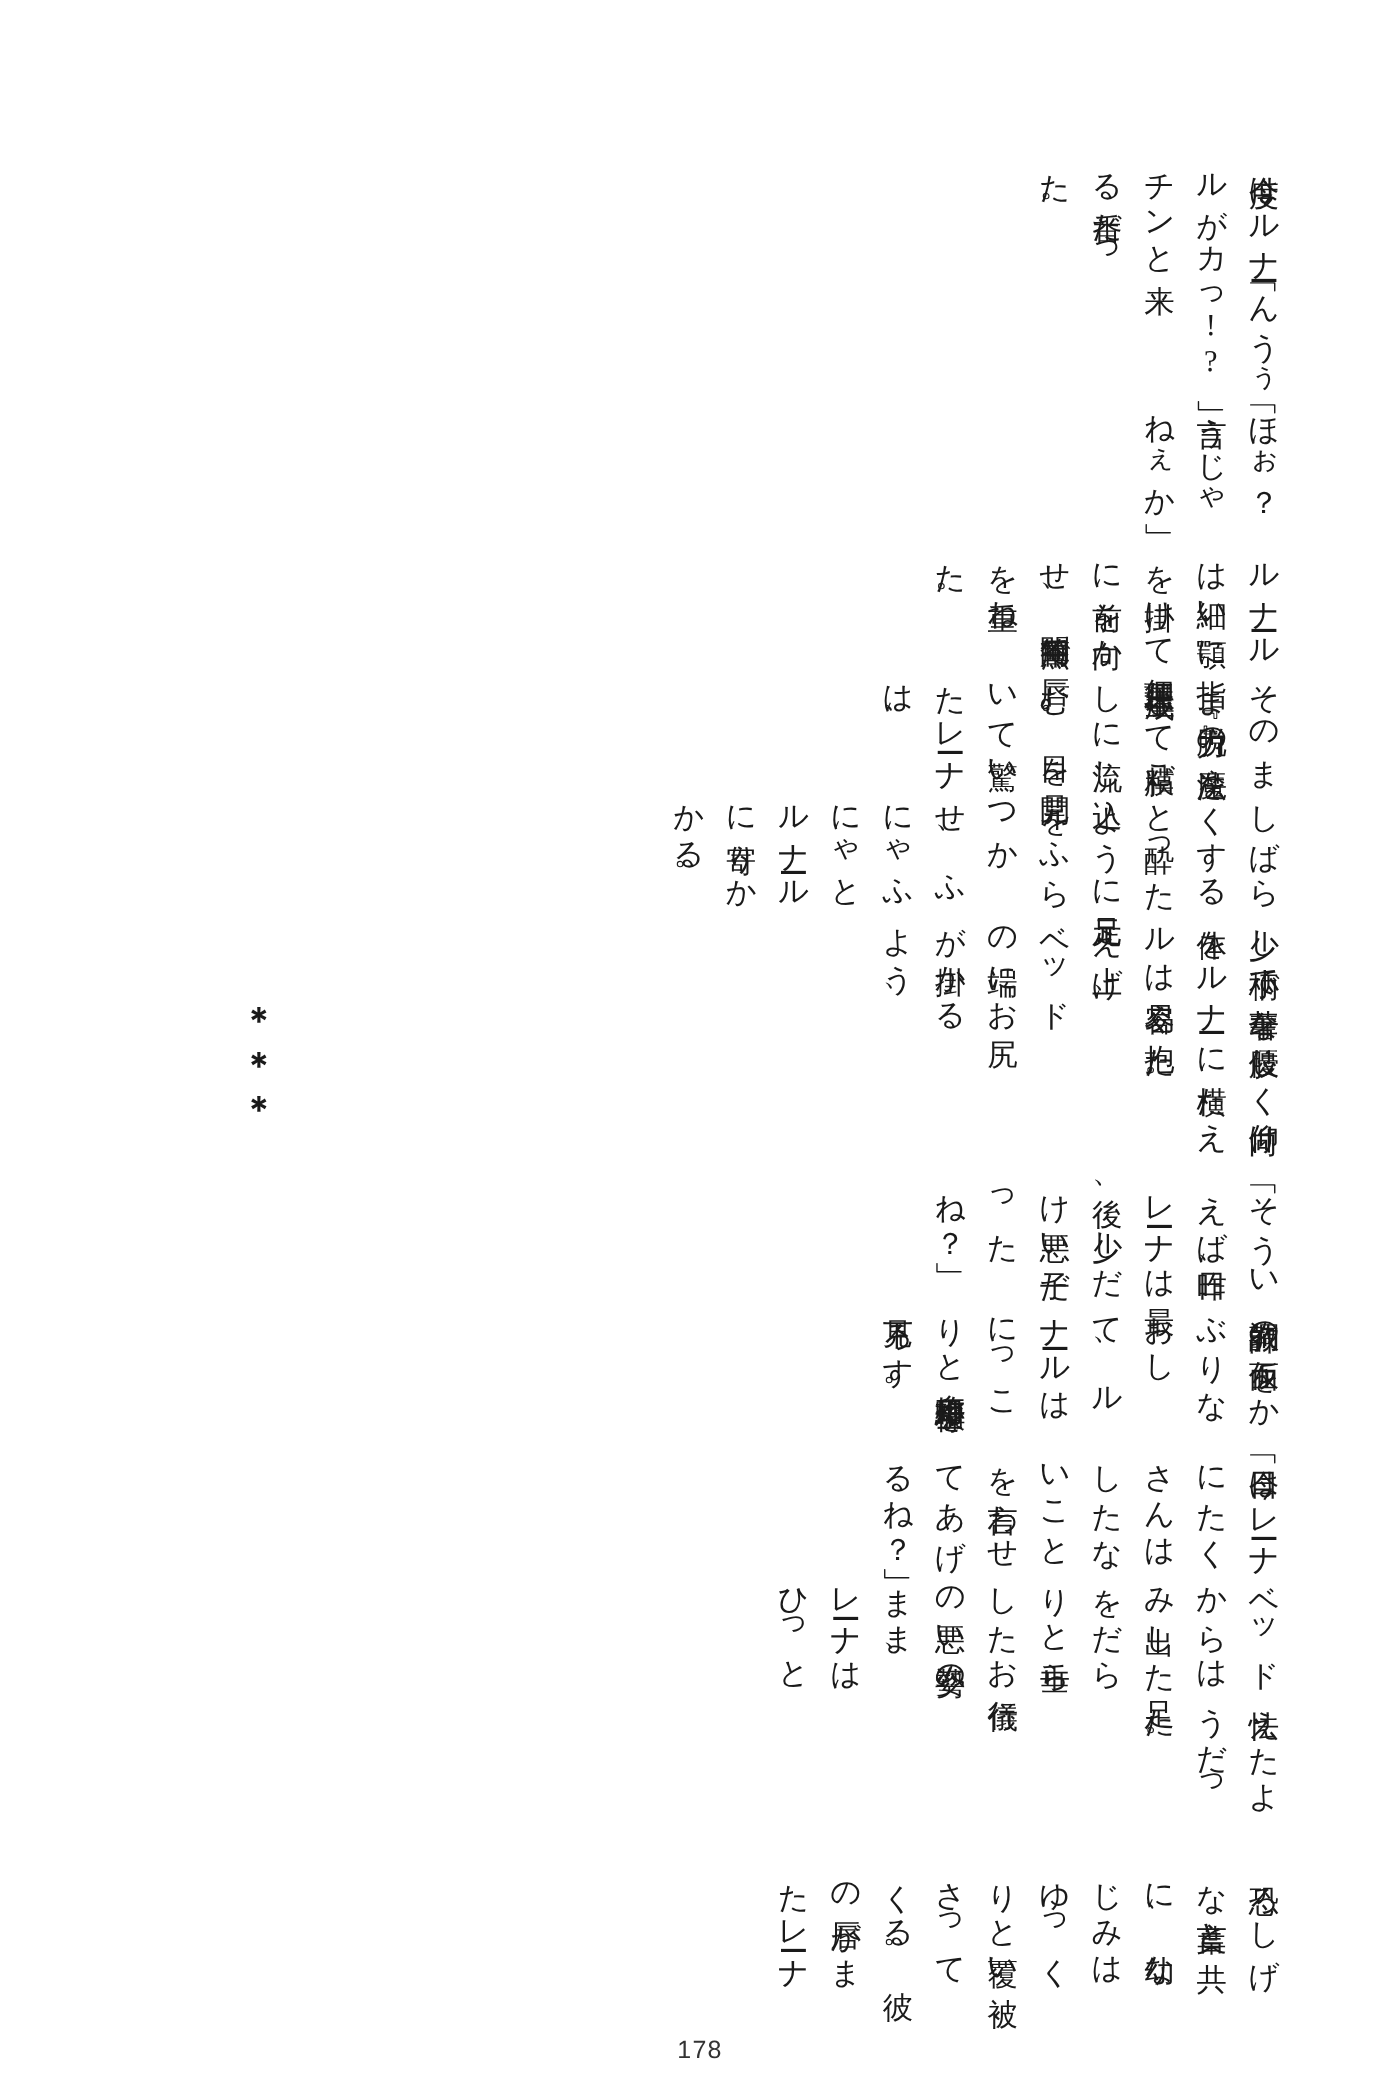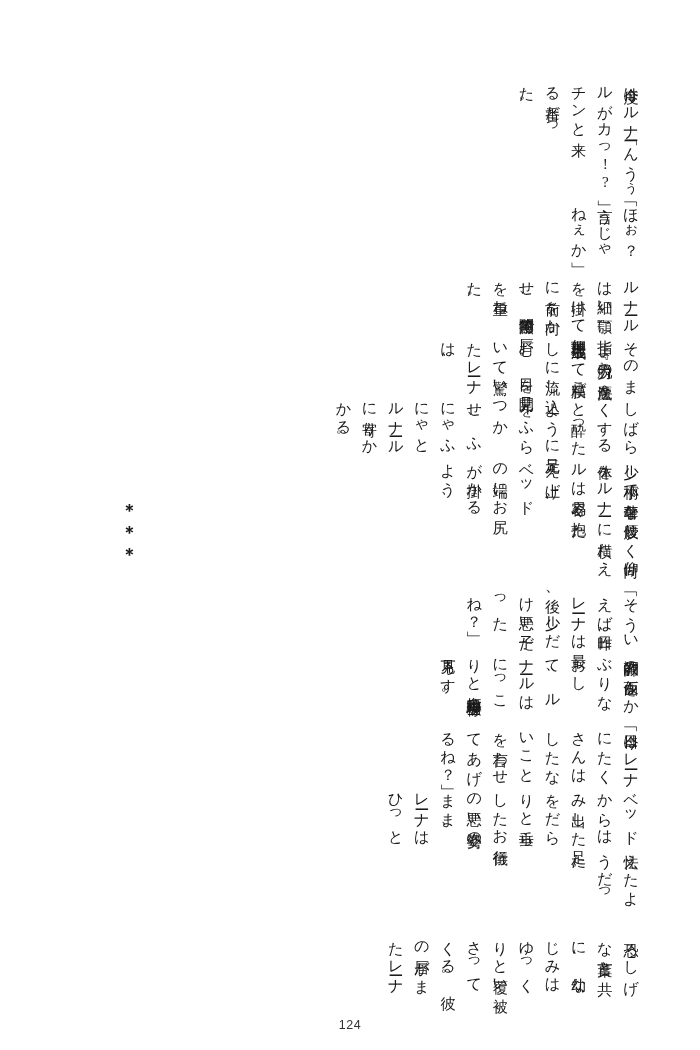--- a/index.html
+++ b/index.html
@@ -83,15 +83,15 @@
     <div class="col indent">「そういえば昨日、レーナは最後、少しだけ悪い子だったね？」</div>
     <div class="col">調教師の仮面をかぶりなおして、ルナールはにっこりと自称姫騎士様を見下ろす。</div>
     <div class="col indent">「今日はレーナにたくさんはしたないことを言わせてあげるね？」</div>
     <div class="col">ベッドからはみ出した足をだらりと垂らしたお行儀の悪い姿勢のまま、レーナはひっと</div>
     <div class="col">怯えたようだった。</div>
     <div class="col indent-lg">恐ろしげな言葉と共に、幼なじみはゆっくりと覆い被さってくる。彼の唇がまたレーナ</div>
   </div>
 
   <div class="sep">＊＊＊</div>
 
-  <div class="page-number">124</div>
+  <div class="page-number">178</div>
 
 </div>
 
 </body></html>

